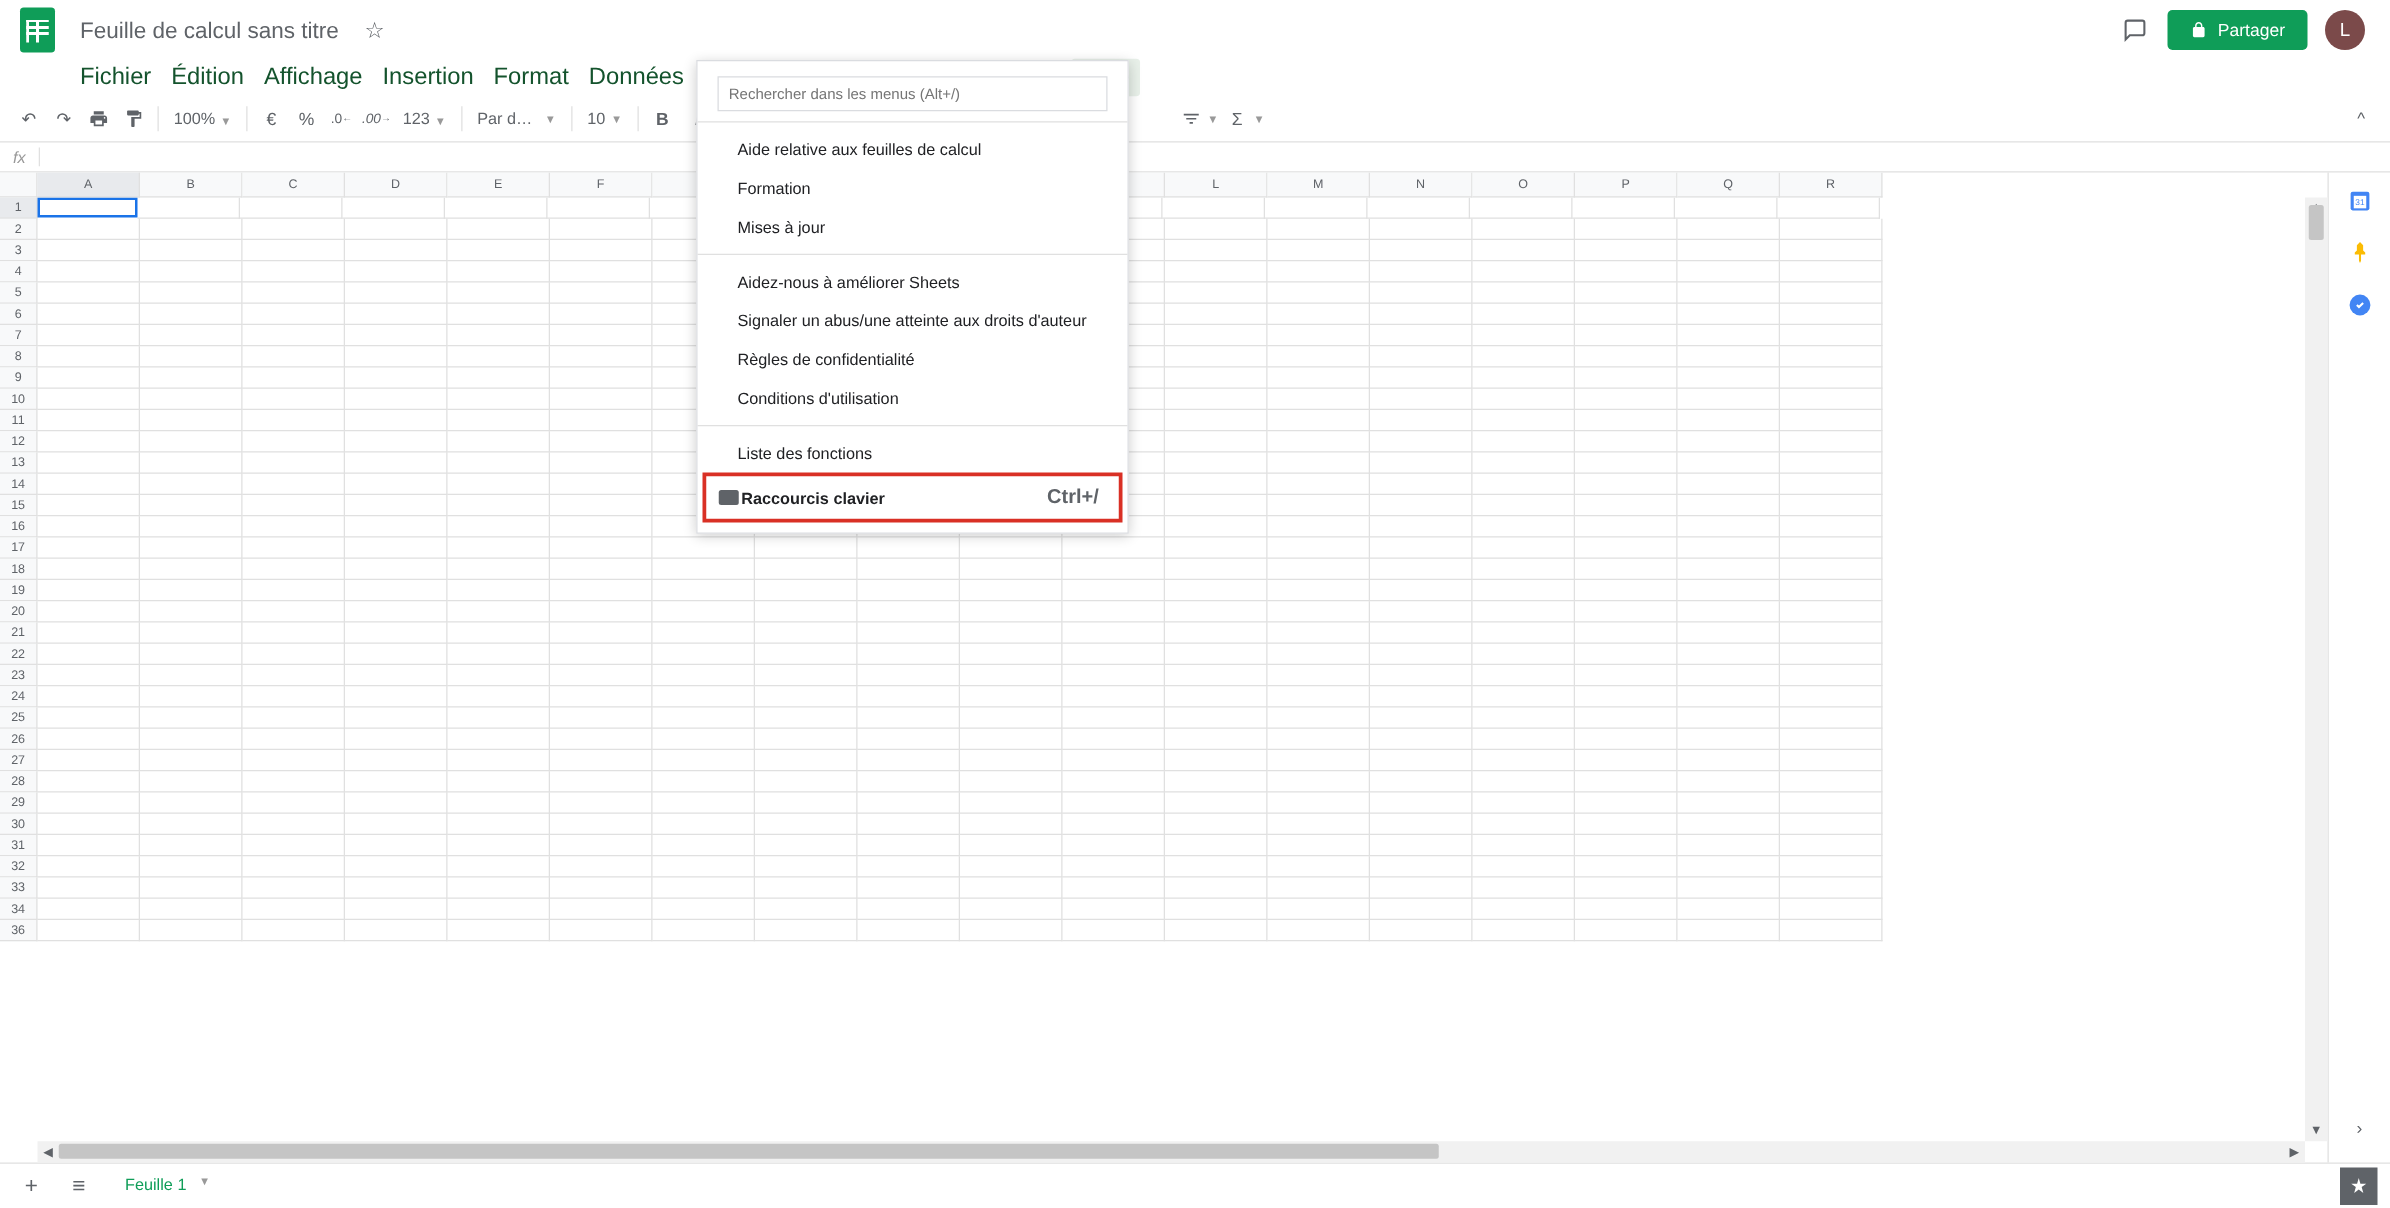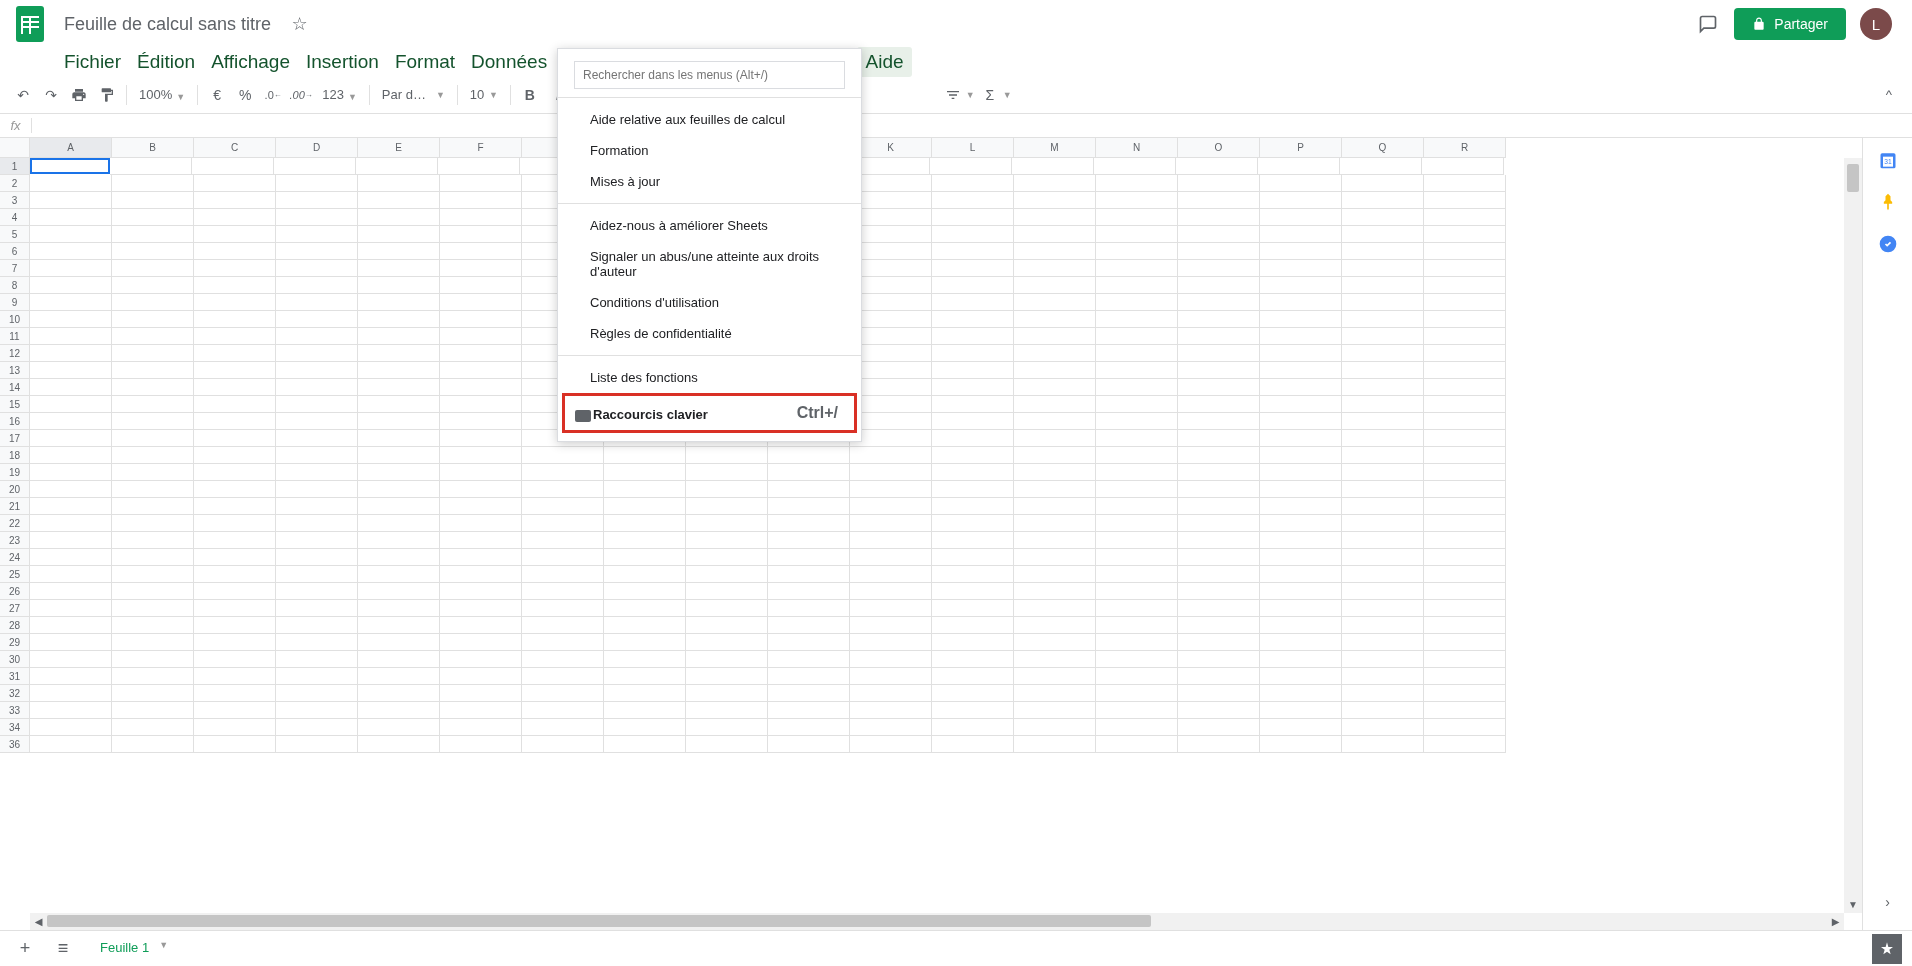--- a/index.html
+++ b/index.html
@@ -368,21 +368,21 @@
       top: 6px;
       width: 12px;
       height: 28px;
       background: #c5c5c5;
       border-radius: 2px;
     }
     .dropdown-menu {
       position: absolute;
       left: 557px;
       top: 48px;
-      width: 305px;
+      width: 346px;
       background: #fff;
       border: 1px solid #dadce0;
       box-shadow: 0 2px 10px rgba(0,0,0,0.2);
       z-index: 100;
       padding: 8px 0;
     }
     .menu-search {
       margin: 4px 16px 8px;
     }
     .menu-search input {
@@ -397,21 +397,21 @@
       background: #e0e0e0;
       margin: 6px 0;
     }
     .dropdown-item {
       padding: 8px 16px 8px 32px;
       font-size: 13px;
       color: #202124;
       cursor: pointer;
       display: flex;
       justify-content: space-between;
-      align-items: flex-end;
+      align-items: center;
     }
     .dropdown-item .shortcut {
       color: #5f6368;
       font-size: 16px;
     }
     .dropdown-item .item-icon {
       position: absolute;
       left: 10px;
       width: 16px;
       height: 12px;
@@ -1410,24 +1410,24 @@
     </div>
   <div class="menu-divider"></div>
   <div id="help-section-2">
       <div class="dropdown-item">
         <span>Aidez-nous à améliorer Sheets</span>
       </div>
       <div class="dropdown-item">
         <span>Signaler un abus/une atteinte aux droits d'auteur</span>
       </div>
       <div class="dropdown-item">
-        <span>Conditions d'utilisation</span>
+        <span>Règles de confidentialité</span>
       </div>
       <div class="dropdown-item">
-        <span>Règles de confidentialité</span>
+        <span>Conditions d'utilisation</span>
       </div>
     </div>
   <div class="menu-divider"></div>
   <div id="help-section-3">
       <div class="dropdown-item">
         <span>Liste des fonctions</span>
       </div>
       <div class="dropdown-item highlighted">
         <span class="item-icon"></span>
         <span>Raccourcis clavier</span>

